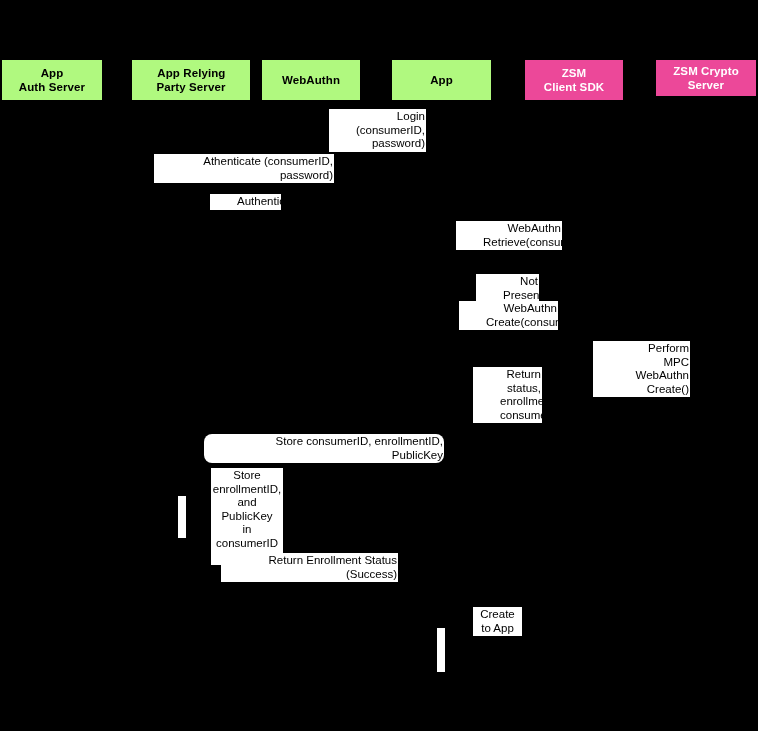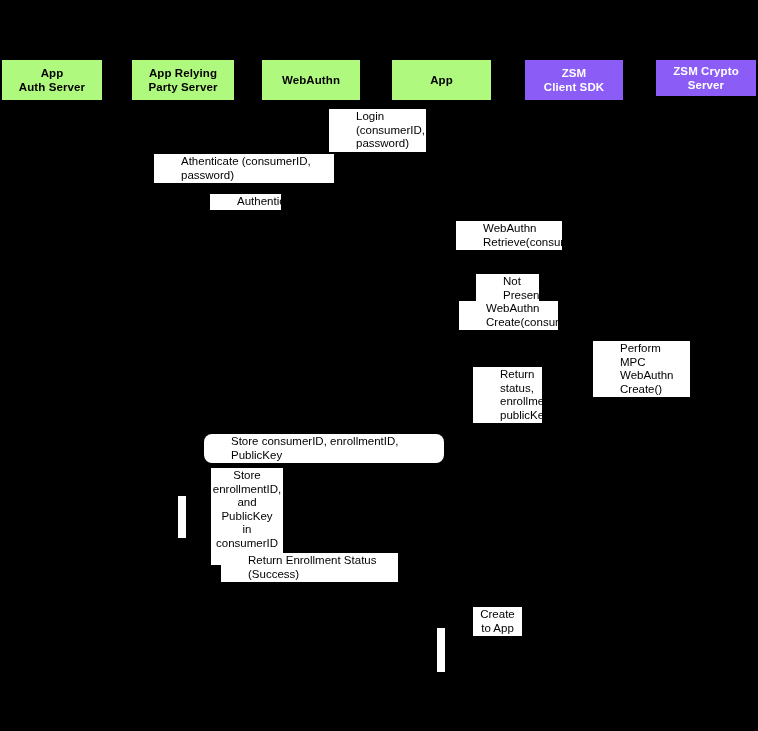--- a/index.html
+++ b/index.html
@@ -27,34 +27,34 @@
     font-size: 11.5px;
     line-height: 14px;
     letter-spacing: 0.1px;
     white-space: pre-line;
   }
   .participant.green {
     background: #b0f97f;
     color: #000000;
   }
   .participant.purple {
-    background: #8b5cf6;
+    background: #ec4899;
     color: #ffffff;
   }
   .msg {
     position: absolute;
     box-sizing: border-box;
     background: #ffffff;
     color: #000000;
     font-size: 11.5px;
     line-height: 13.6px;
     white-space: pre-line;
     padding: 1px 1px 1px 1px;
   }
-  .msg.center { text-align: left; padding-left: 27px; }
+  .msg.center { text-align: right; padding-left: 27px; }
   .msg.left   { text-align: center; }
   .lifeline {
     position: absolute;
     width: 0px;
     border-left: 1px dashed #000000;
   }
   .activation {
     position: absolute;
     background: #ffffff;
     box-sizing: border-box;
@@ -72,21 +72,21 @@
       <div class="lifeline" style="left: 574px; top: 100px; height: 631px;"></div>
       <div class="lifeline" style="left: 706px; top: 100px; height: 631px;"></div>
     </div>
   <div id="activations-layer">
       <div class="activation" style="left: 178px; top: 496px; width: 8px; height: 42px;"></div>
       <div class="activation" style="left: 437px; top: 628px; width: 8px; height: 44px;"></div>
     </div>
   <div id="participants-layer">
       <div class="participant green" style="left: 2px; top: 60px; width: 100px; height: 40px;">App
 Auth Server</div>
-      <div class="participant green" style="left: 132px; top: 60px; width: 102px; height: 40px;">App Relying
+      <div class="participant green" style="left: 132px; top: 60px; width: 118px; height: 40px; text-align: right;">App Relying
 Party Server</div>
       <div class="participant green" style="left: 262px; top: 60px; width: 98px; height: 40px;">WebAuthn</div>
       <div class="participant green" style="left: 392px; top: 60px; width: 99px; height: 40px;">App</div>
       <div class="participant purple" style="left: 525px; top: 60px; width: 98px; height: 40px;">ZSM
 Client SDK</div>
       <div class="participant purple" style="left: 656px; top: 60px; width: 100px; height: 36px;">ZSM Crypto
 Server</div>
     </div>
   <div id="messages-layer">
       <div class="msg center" style="left: 329px; top: 109px; width: 97px; min-height: 29px;">Login (consumerID,
@@ -95,21 +95,21 @@
       <div class="msg center" style="left: 210px; top: 194px; width: 71px; min-height: 15px;">Authenticated</div>
       <div class="msg center" style="left: 456px; top: 221px; width: 106px; min-height: 29px;">WebAuthn
 Retrieve(consumerID)</div>
       <div class="msg center" style="left: 476px; top: 274px; width: 63px; min-height: 15px;">Not Present</div>
       <div class="msg center" style="left: 459px; top: 301px; width: 99px; min-height: 29px;">WebAuthn
 Create(consumerID)</div>
       <div class="msg center" style="left: 593px; top: 341px; width: 97px; min-height: 28px;">Perform MPC
 WebAuthn Create()</div>
       <div class="msg center" style="left: 473px; top: 367px; width: 69px; min-height: 41px;">Return status,
 enrollmentID,
-publicKey</div>
+consumerID</div>
       <div class="msg center" style="left: 204px; top: 434px; width: 240px; min-height: 15px; border-radius: 8px;">Store consumerID, enrollmentID, PublicKey</div>
       <div class="msg left" style="left: 211px; top: 468px; width: 72px; min-height: 69px;">Store
 enrollmentID,
 and PublicKey
 in consumerID
 Account</div>
       <div class="msg center" style="left: 221px; top: 553px; width: 177px; min-height: 15px;">Return Enrollment Status (Success)</div>
       <div class="msg left" style="left: 473px; top: 607px; width: 49px; min-height: 29px;">Create
 to App</div>
     </div>

